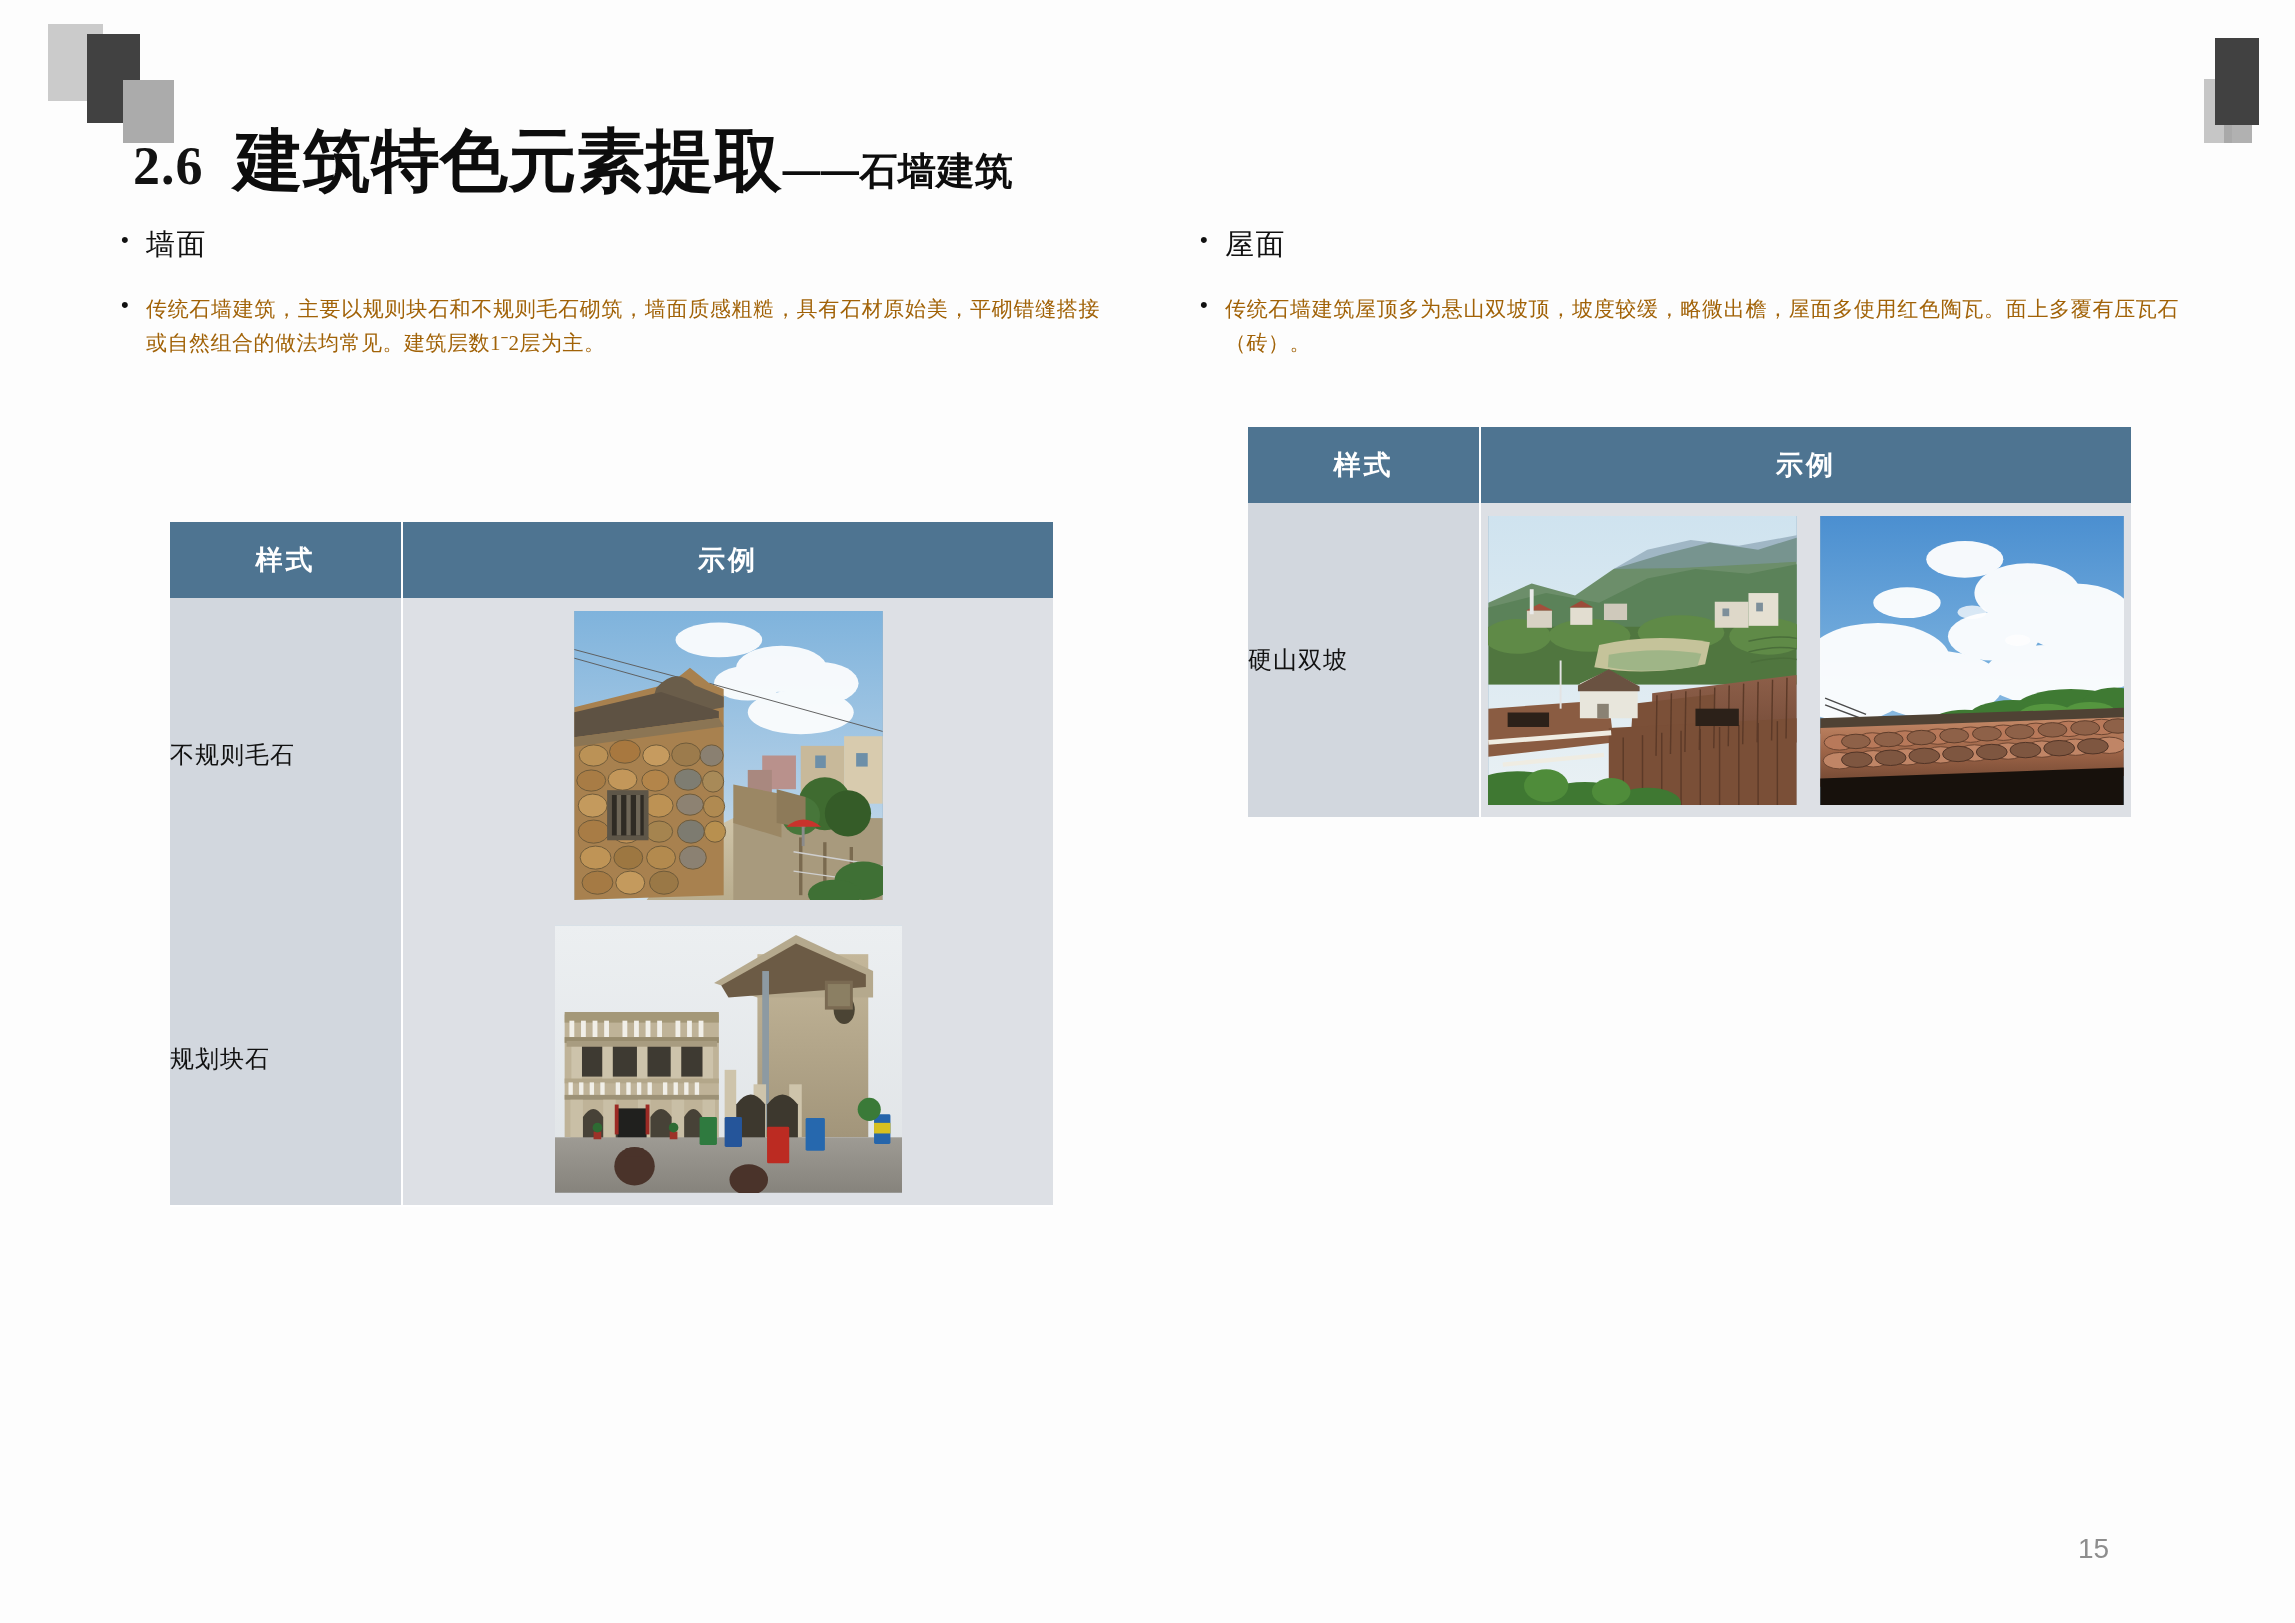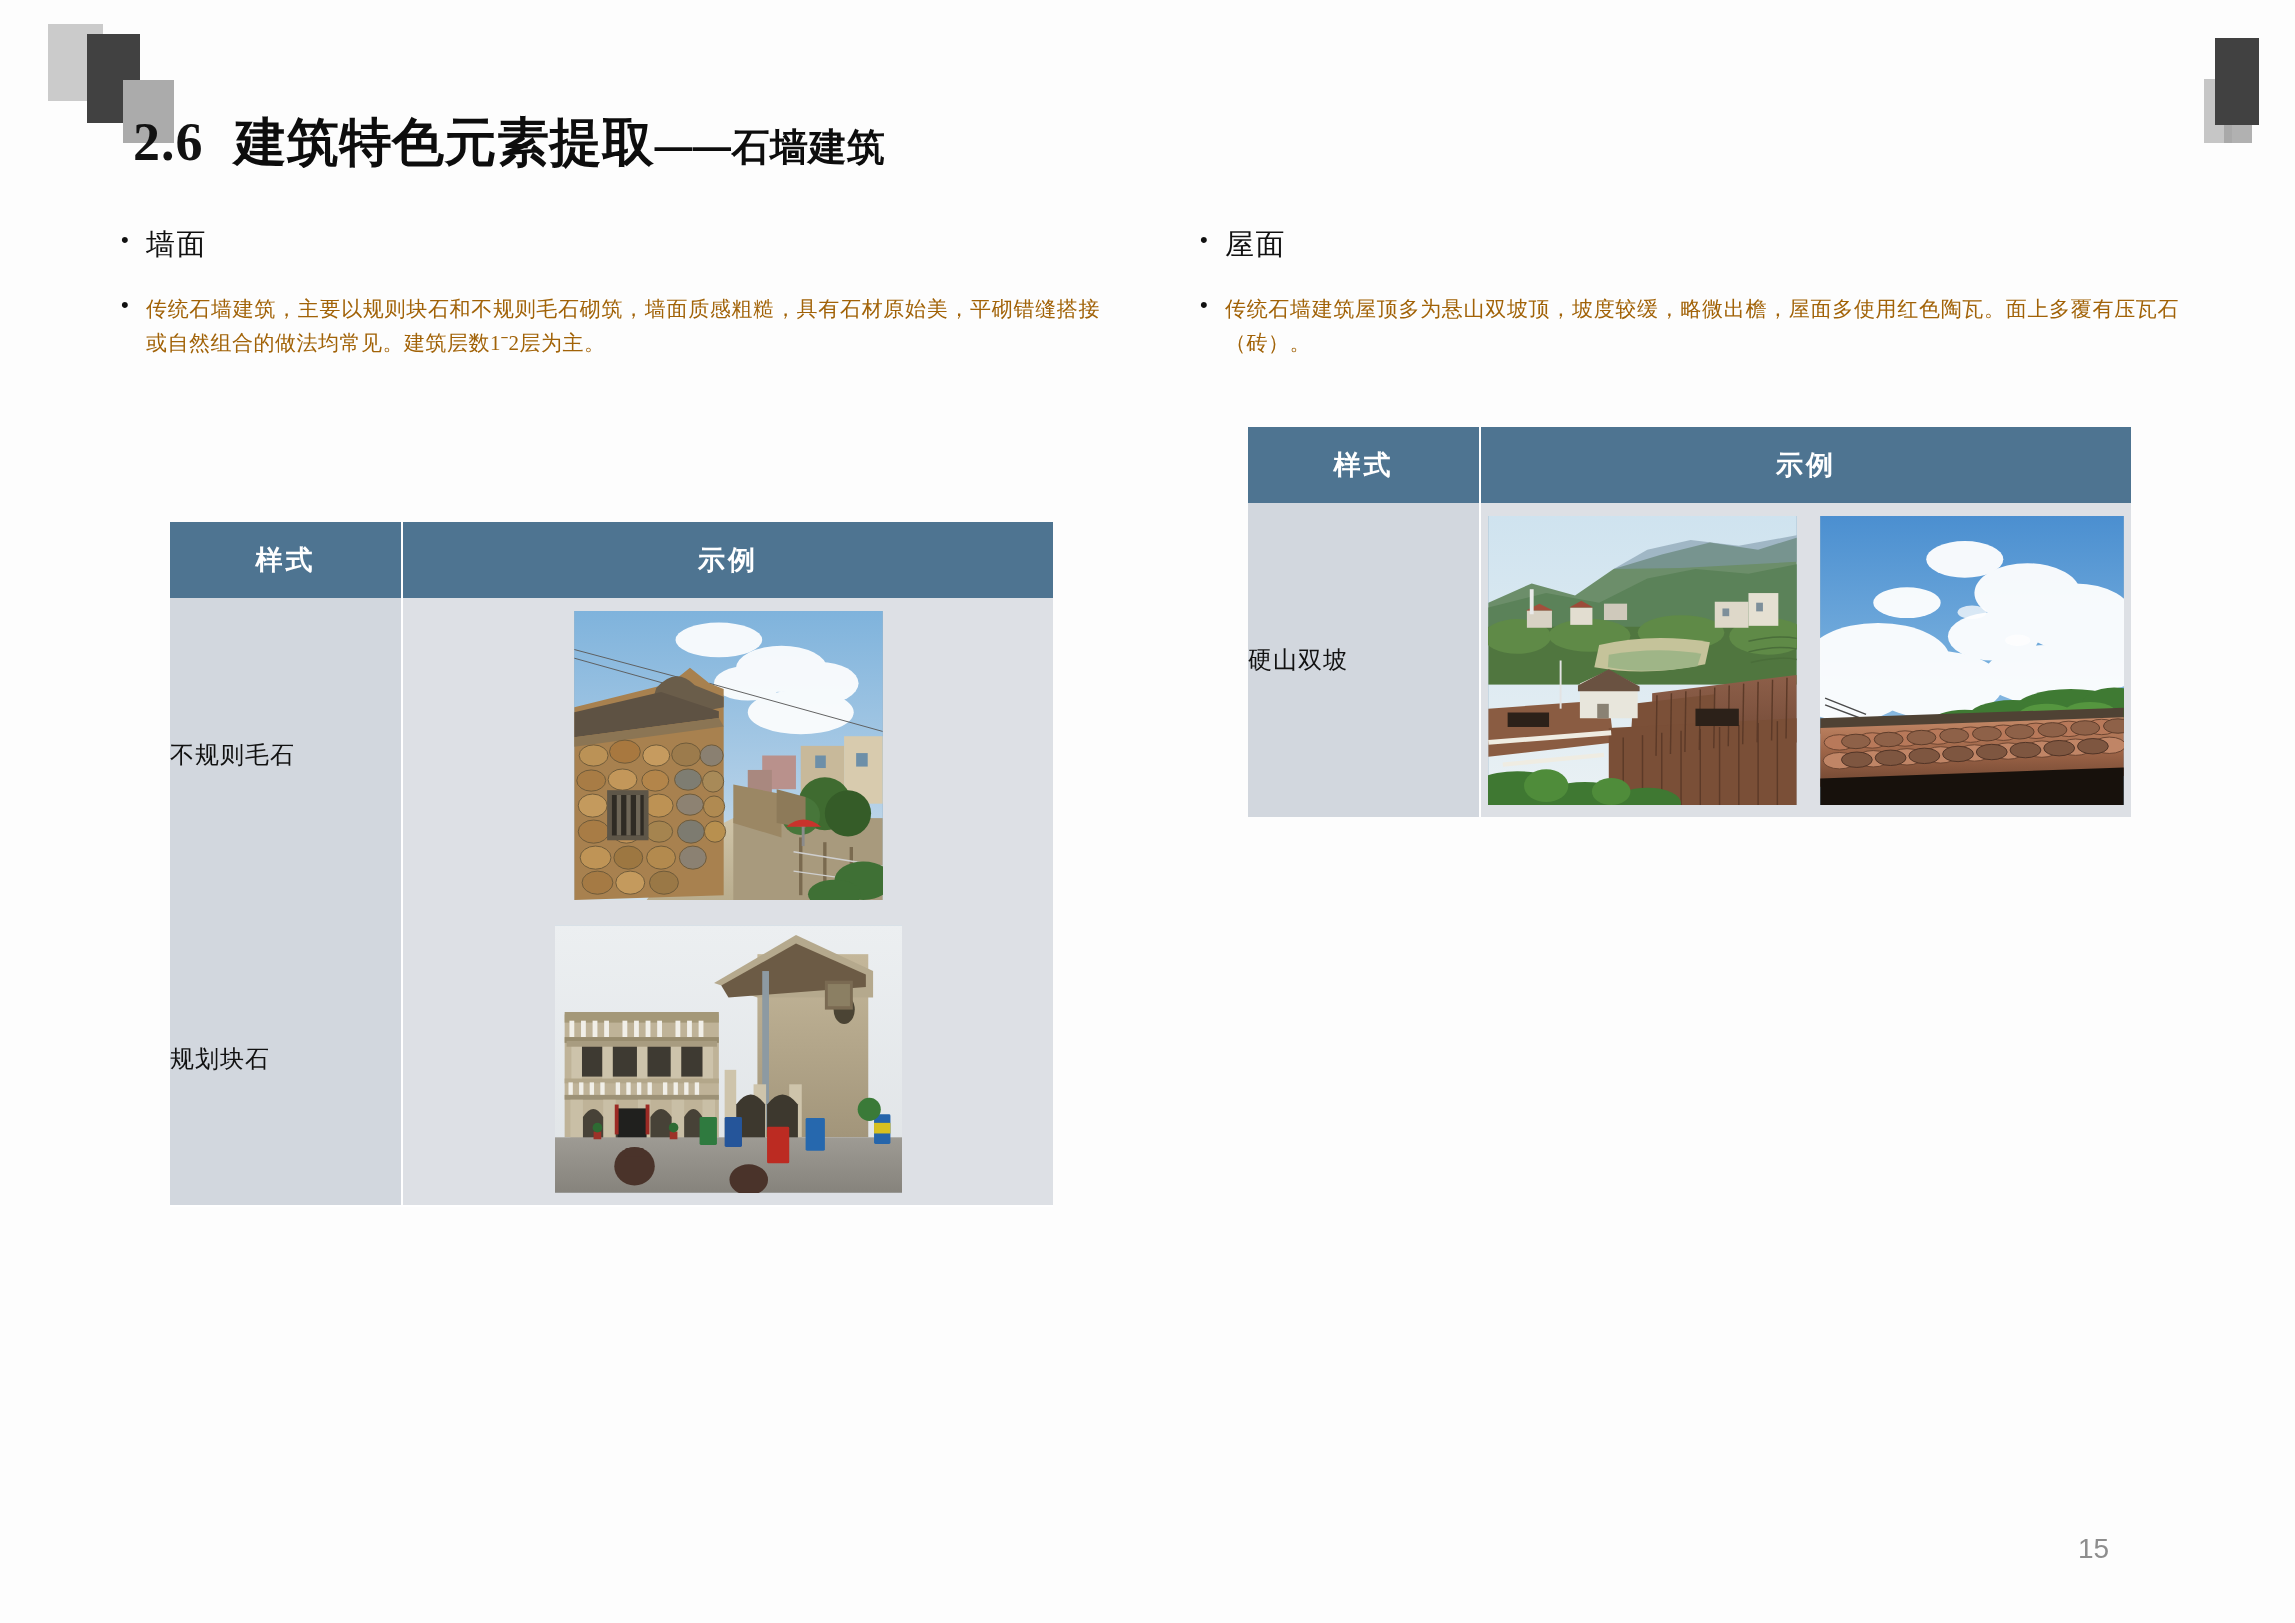--- a/index.html
+++ b/index.html
@@ -15,24 +15,24 @@
   .deco{position:absolute;}
   .deco-l-light{left:48px;top:24px;width:55px;height:77px;background:#cbcbcb;}
   .deco-l-dark{left:87px;top:34px;width:53px;height:89px;background:#414141;}
   .deco-l-mid{left:123px;top:80px;width:51px;height:63px;background:#ababab;}
 
   .deco-r-dark{left:2215px;top:38px;width:44px;height:87px;background:#414141;}
   .deco-r-light{left:2204px;top:79px;width:27.5px;height:64px;background:#c6c6c6;}
   .deco-r-mid{left:2224px;top:79px;width:27.5px;height:64px;background:#a3a3a3;opacity:.85;}
 
   
-  .title-wrap{position:absolute;left:133px;top:108px;display:flex;align-items:baseline;text-align:right;}
+  .title-wrap{position:absolute;left:133px;top:116px;display:flex;align-items:baseline;text-align:right;}
   .title-num{font-size:54px;font-weight:700;color:#121212;letter-spacing:1px;
     font-family:"Liberation Serif","DejaVu Serif",serif;}
-  .title-main{font-size:52px;font-weight:700;color:#0d0d0d;margin-left:31px;letter-spacing:0.5px;}
+  .title-main{font-size:68px;font-weight:700;color:#0d0d0d;margin-left:31px;letter-spacing:0.5px;}
   .title-sub{font-size:38px;font-weight:700;color:#0d0d0d;letter-spacing:0.5px;}
 
   
   .col{position:absolute;top:227px;}
   .col-left{left:121px;width:979px;}
   .col-right{left:1200px;width:979px;}
 
   .bullet-row{display:flex;align-items:flex-start;margin-bottom:4.8px;}
   .bullet-dot{flex:0 0 auto;width:25px;font-size:22px;line-height:1.15;color:#111;text-align:left;}
   .bullet-head{font-size:29px;color:#111;line-height:1.2;letter-spacing:1.4px;}

